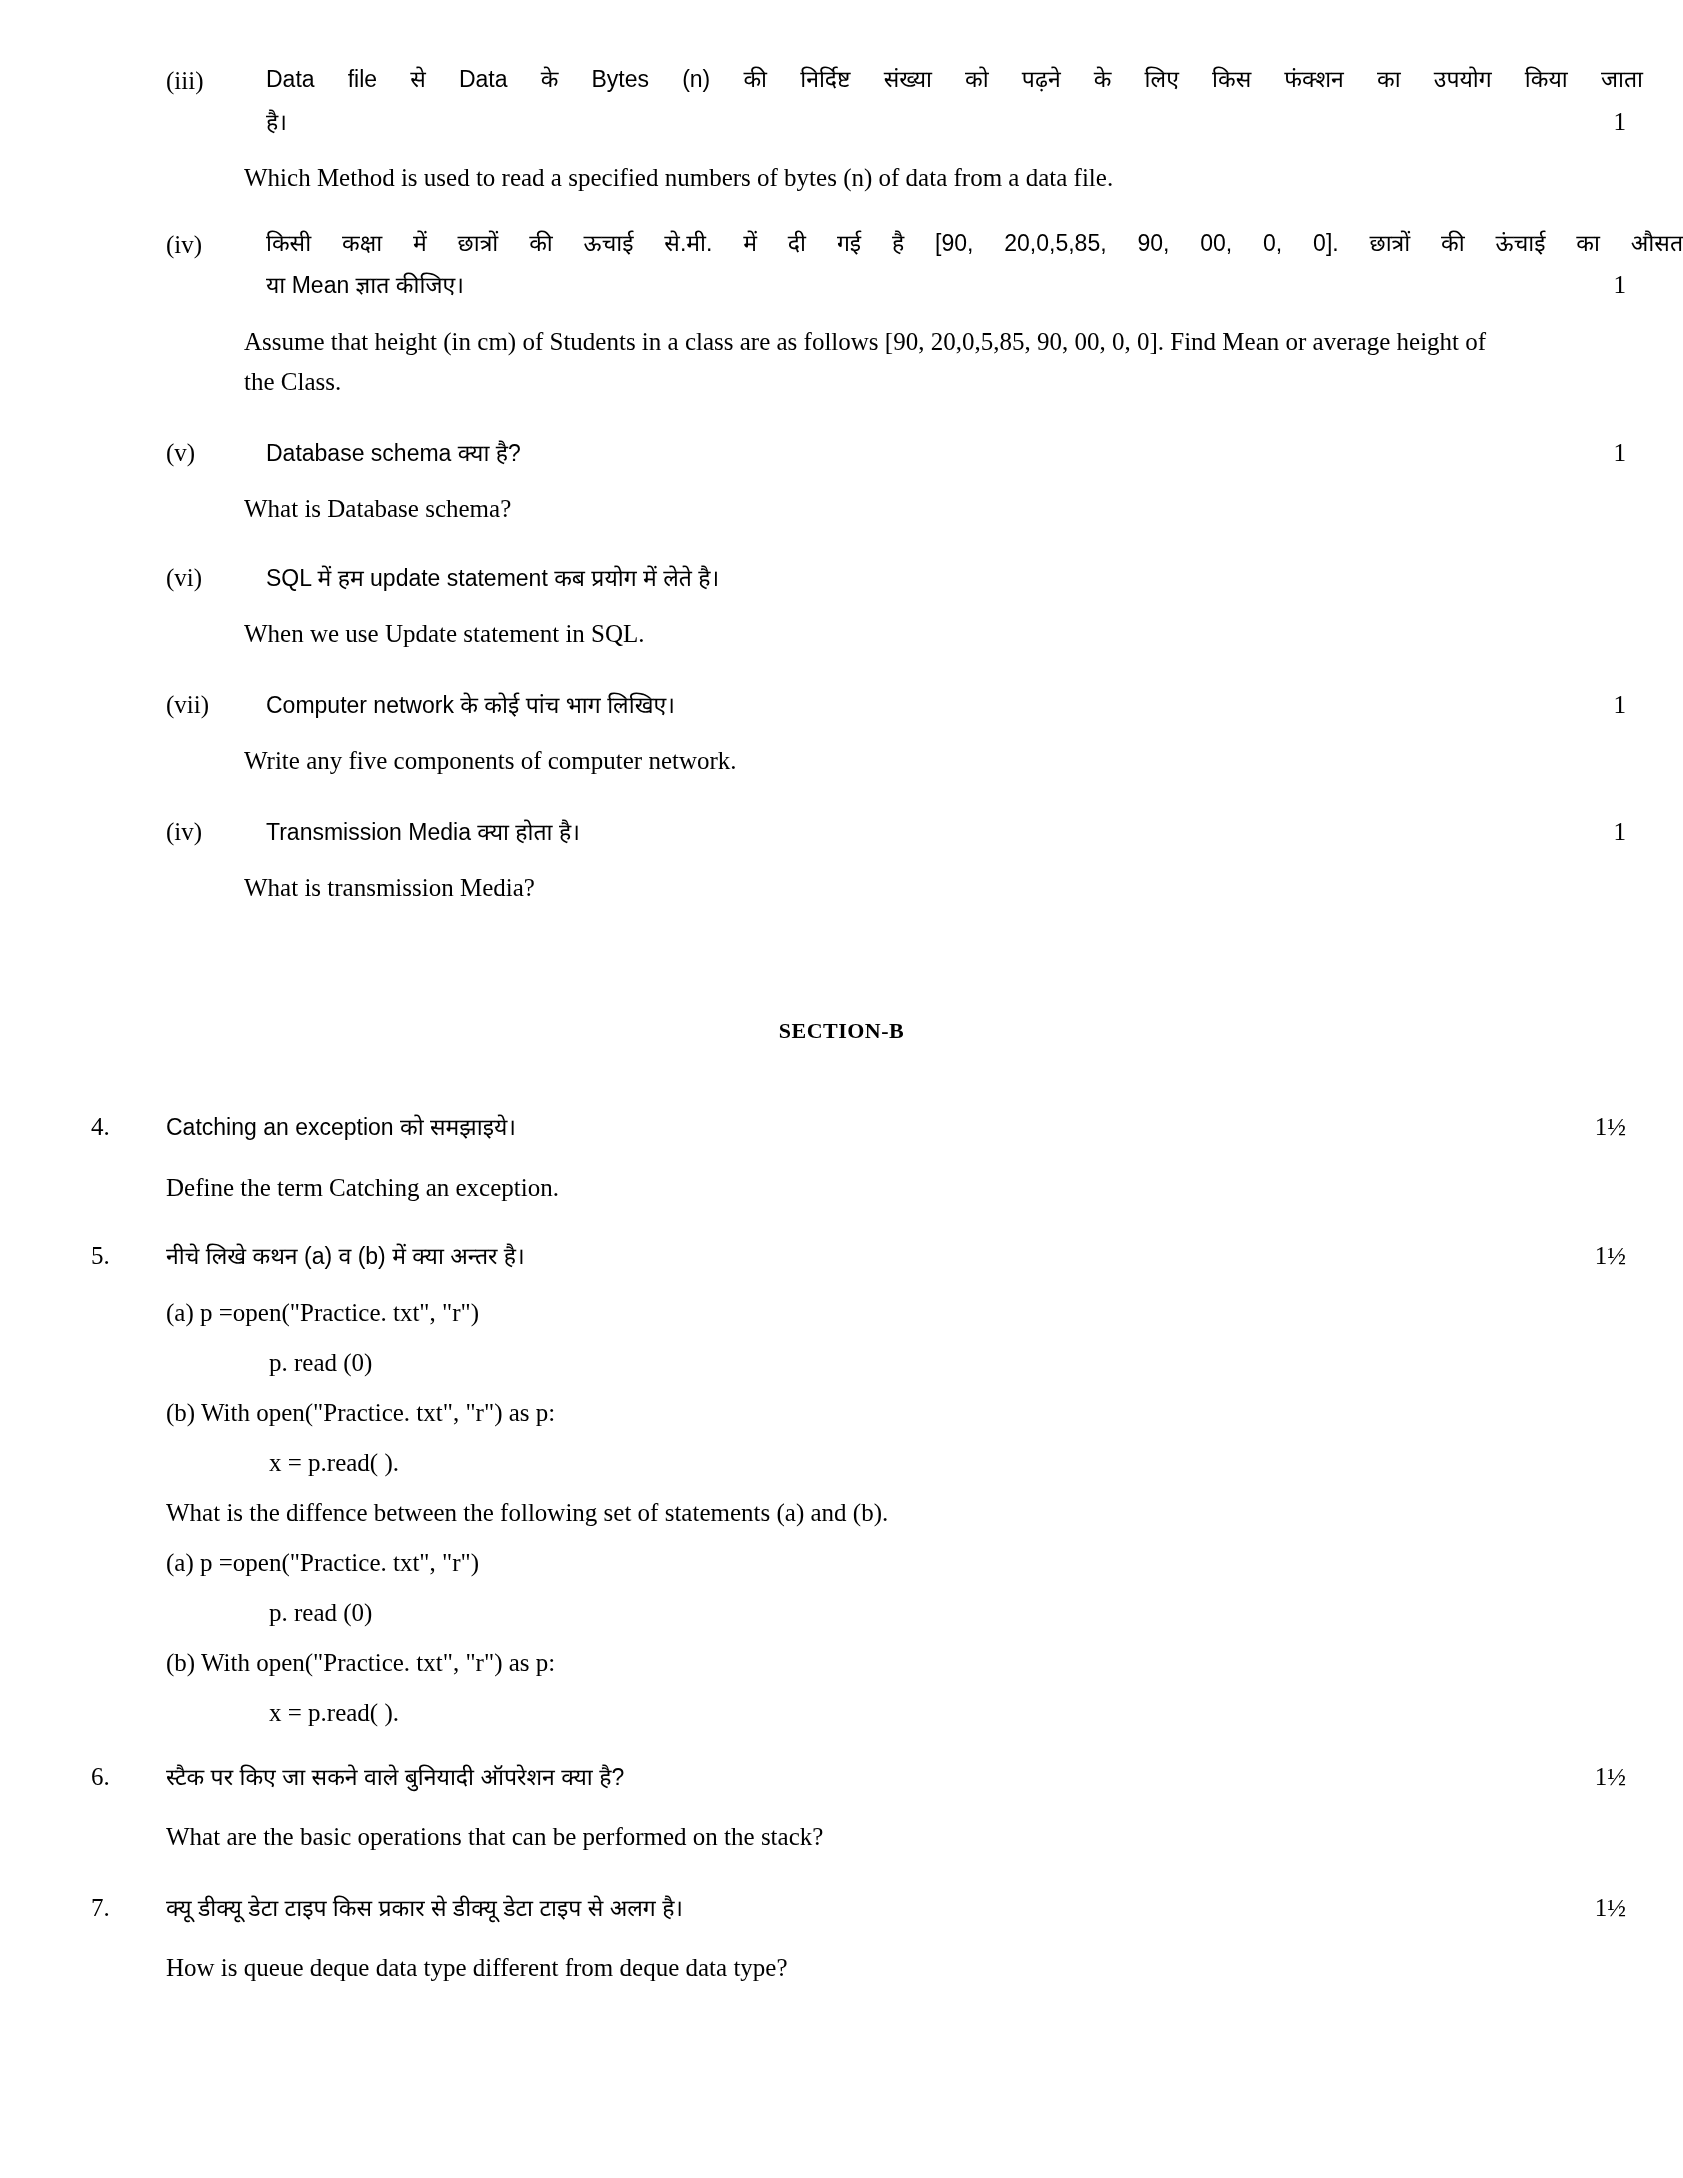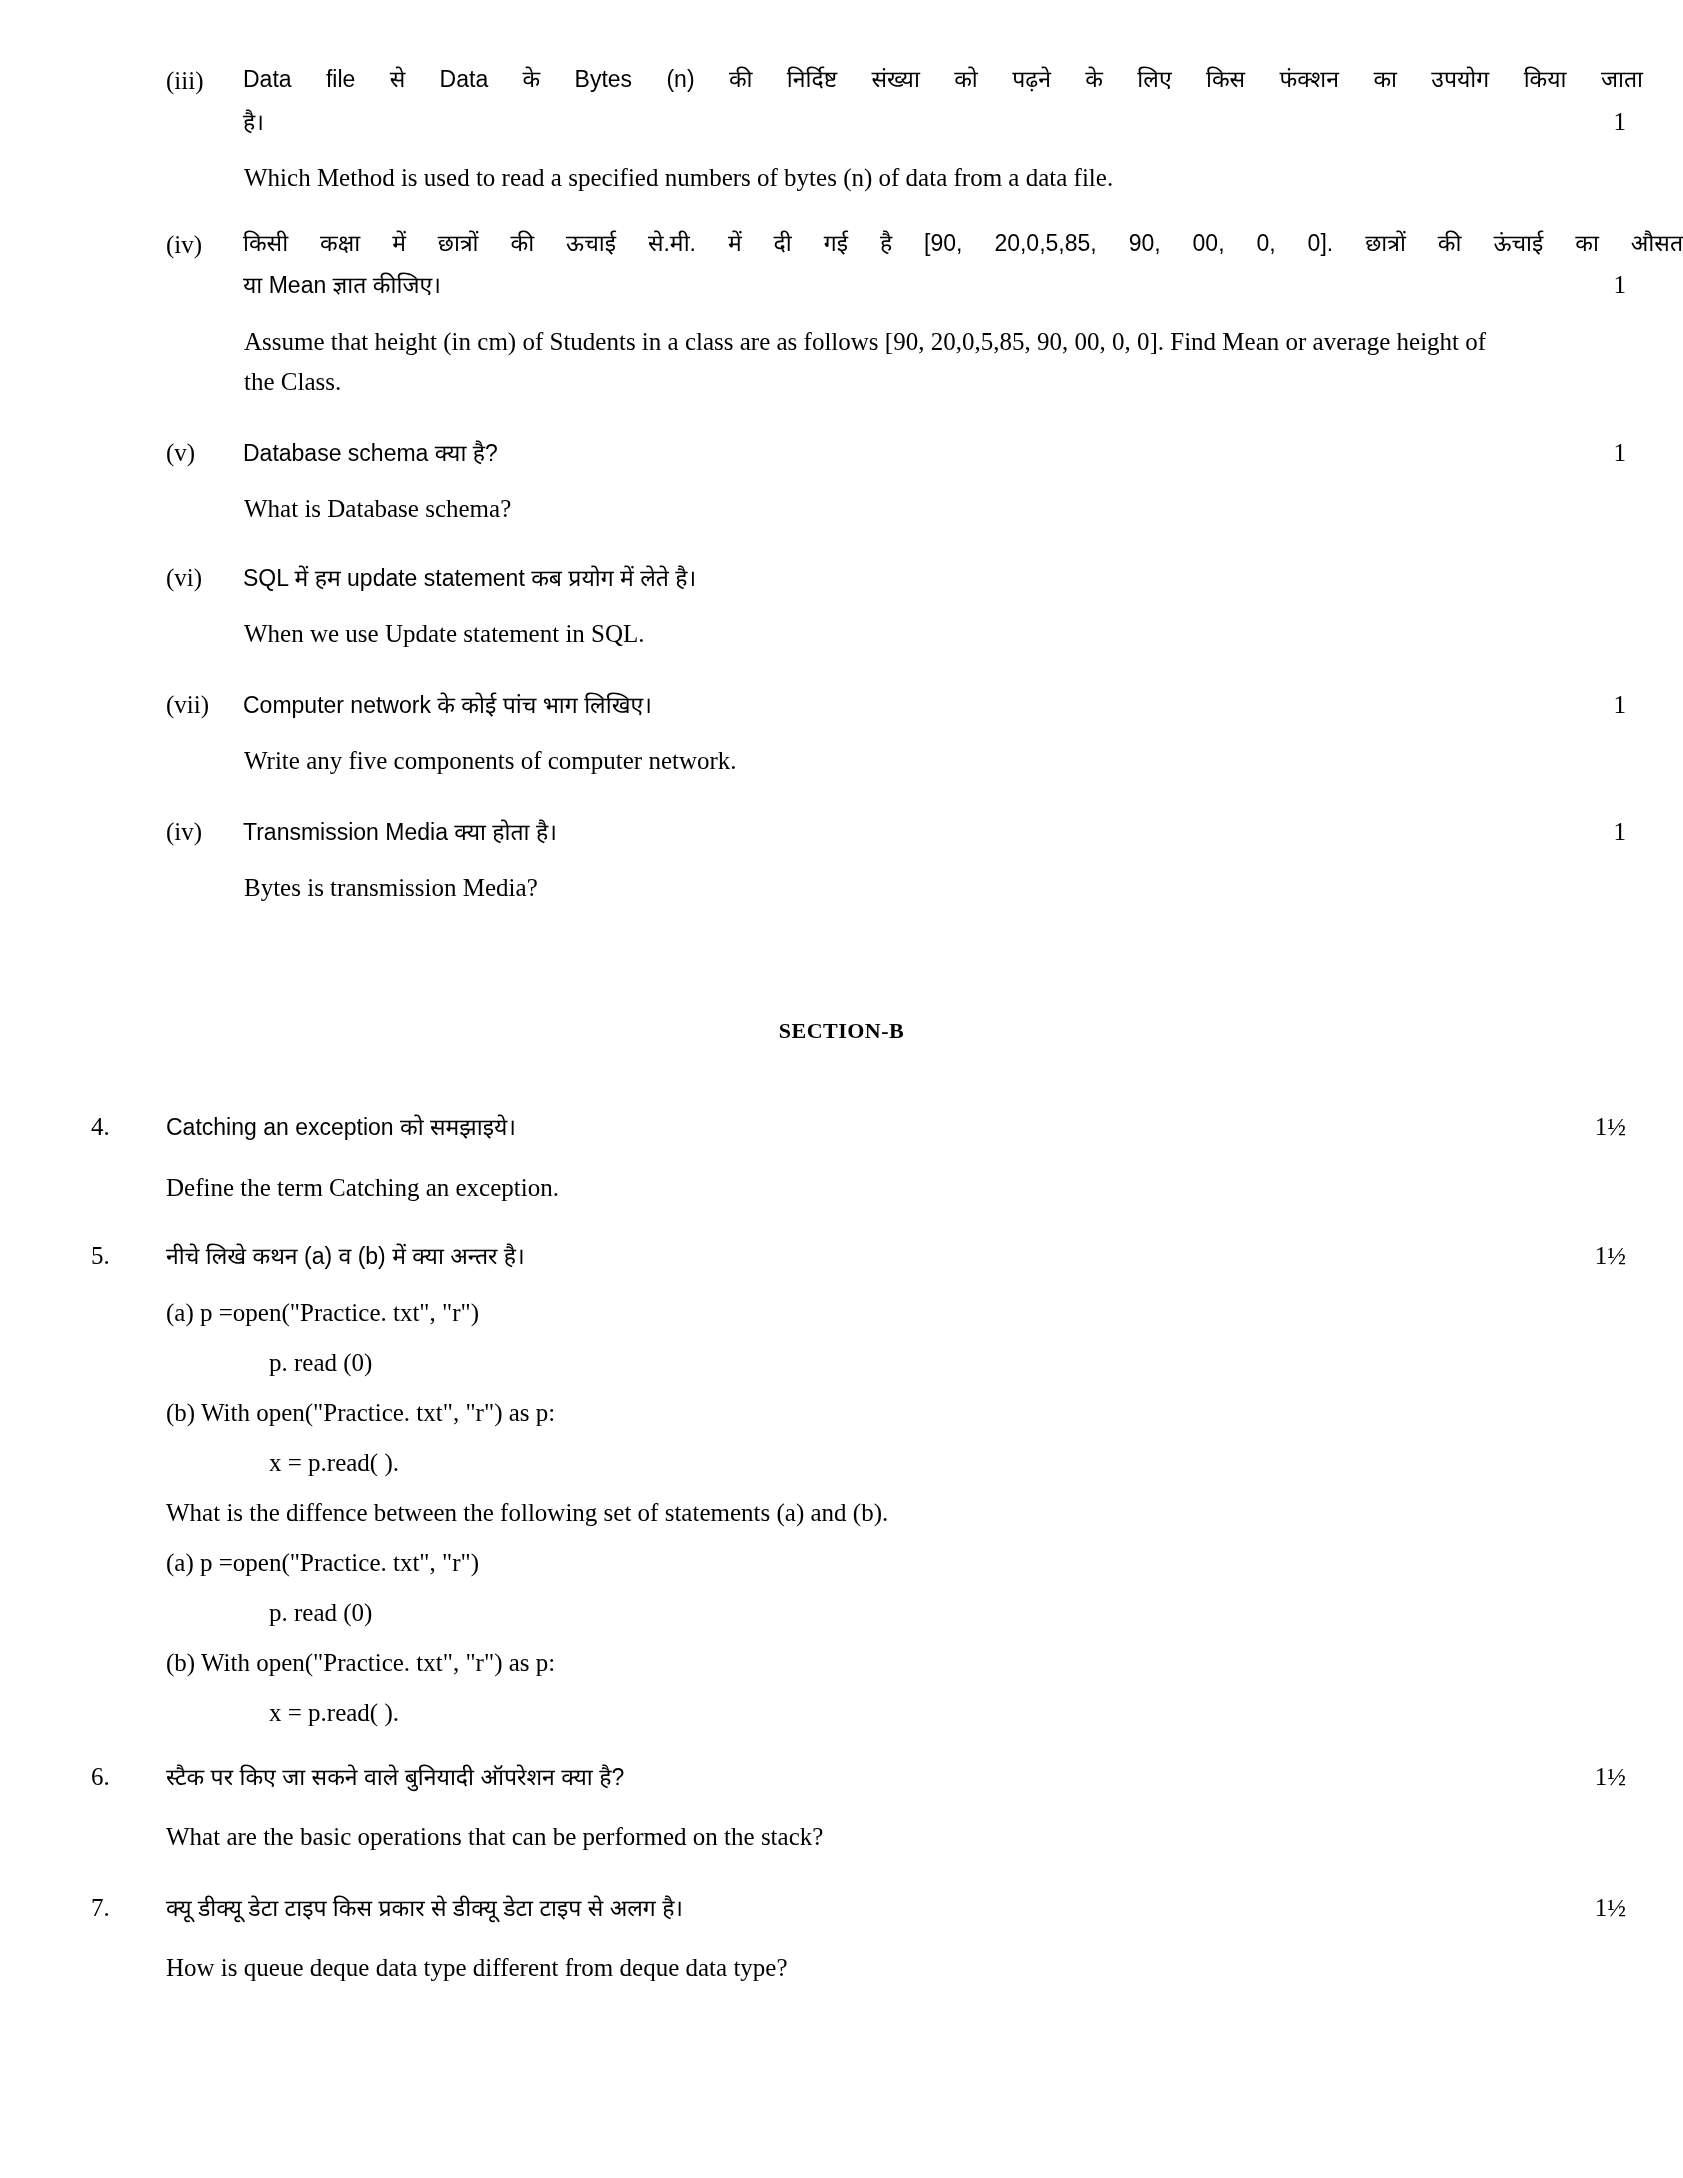--- a/index.html
+++ b/index.html
@@ -72,21 +72,21 @@
     line-height: 1.62;
   }
 
   
   .partA {
     position: absolute;
     left: 0;
     top: 61px;
     width: 1683px;
   }
-  .partA .qrow { padding-left: 166px; }
+  .partA .qrow { padding-left: 166px; gap: 23px; }
   .partA .roman-label { width: 77px; }
   .partA .sub-english {
     padding-left: 244px;
     padding-right: 149px;
     margin-top: 16px;
   }
   .partA .item { margin-bottom: 18px; }
 
   .item-iii .qbody { padding-right: 40px; text-align: justify; }
   .item-iv  .qbody { padding-right: 0; text-align: justify; }
@@ -222,21 +222,21 @@
     </div>
 
     <div class="item" style="margin-top:30px;">
       <div class="qrow">
         <span class="roman-label">(iv)</span>
         <span class="qbody">
           <span class="hindi">Transmission Media क्या होता है।</span>
         </span>
         <span class="marks">1</span>
       </div>
-      <div class="sub-english eng-line">Bytes is transmission Media?</div>
+      <div class="sub-english eng-line">What is transmission Media?</div>
     </div>
 
   </div>
 
   <div class="section-head">
     <div class="sec-b">SECTION-B</div>
   </div>
 
   <div class="partB">
 

